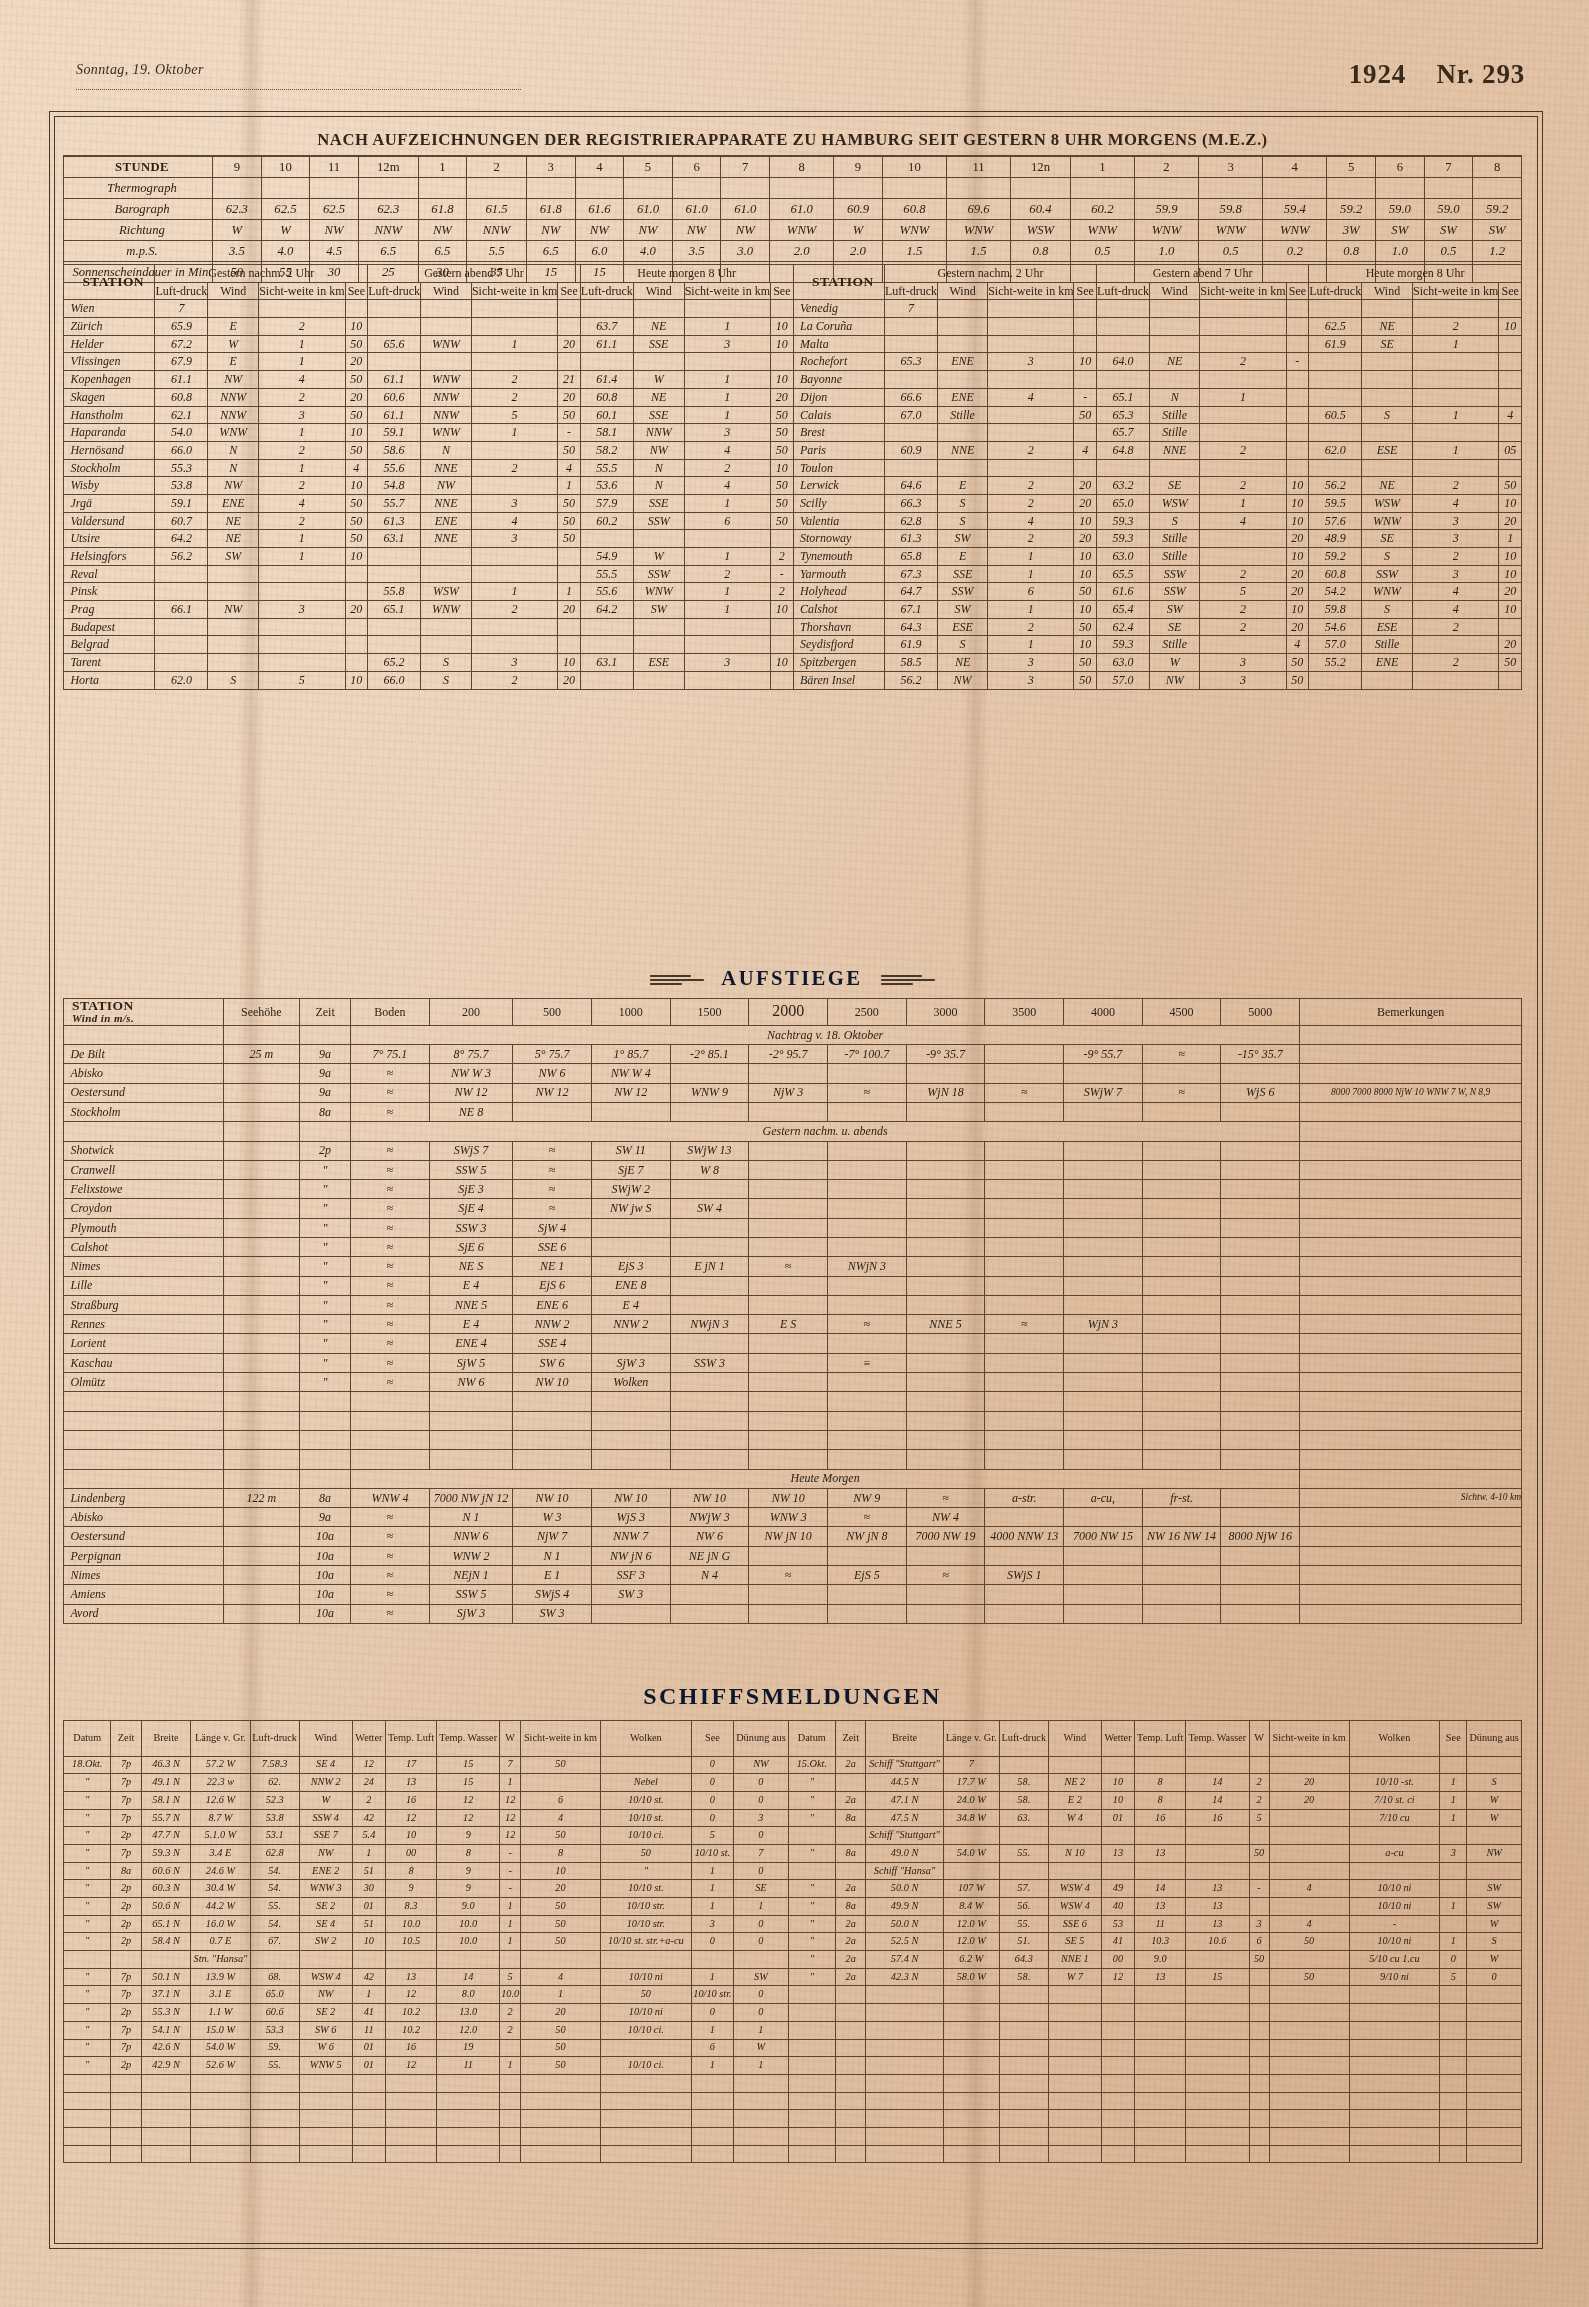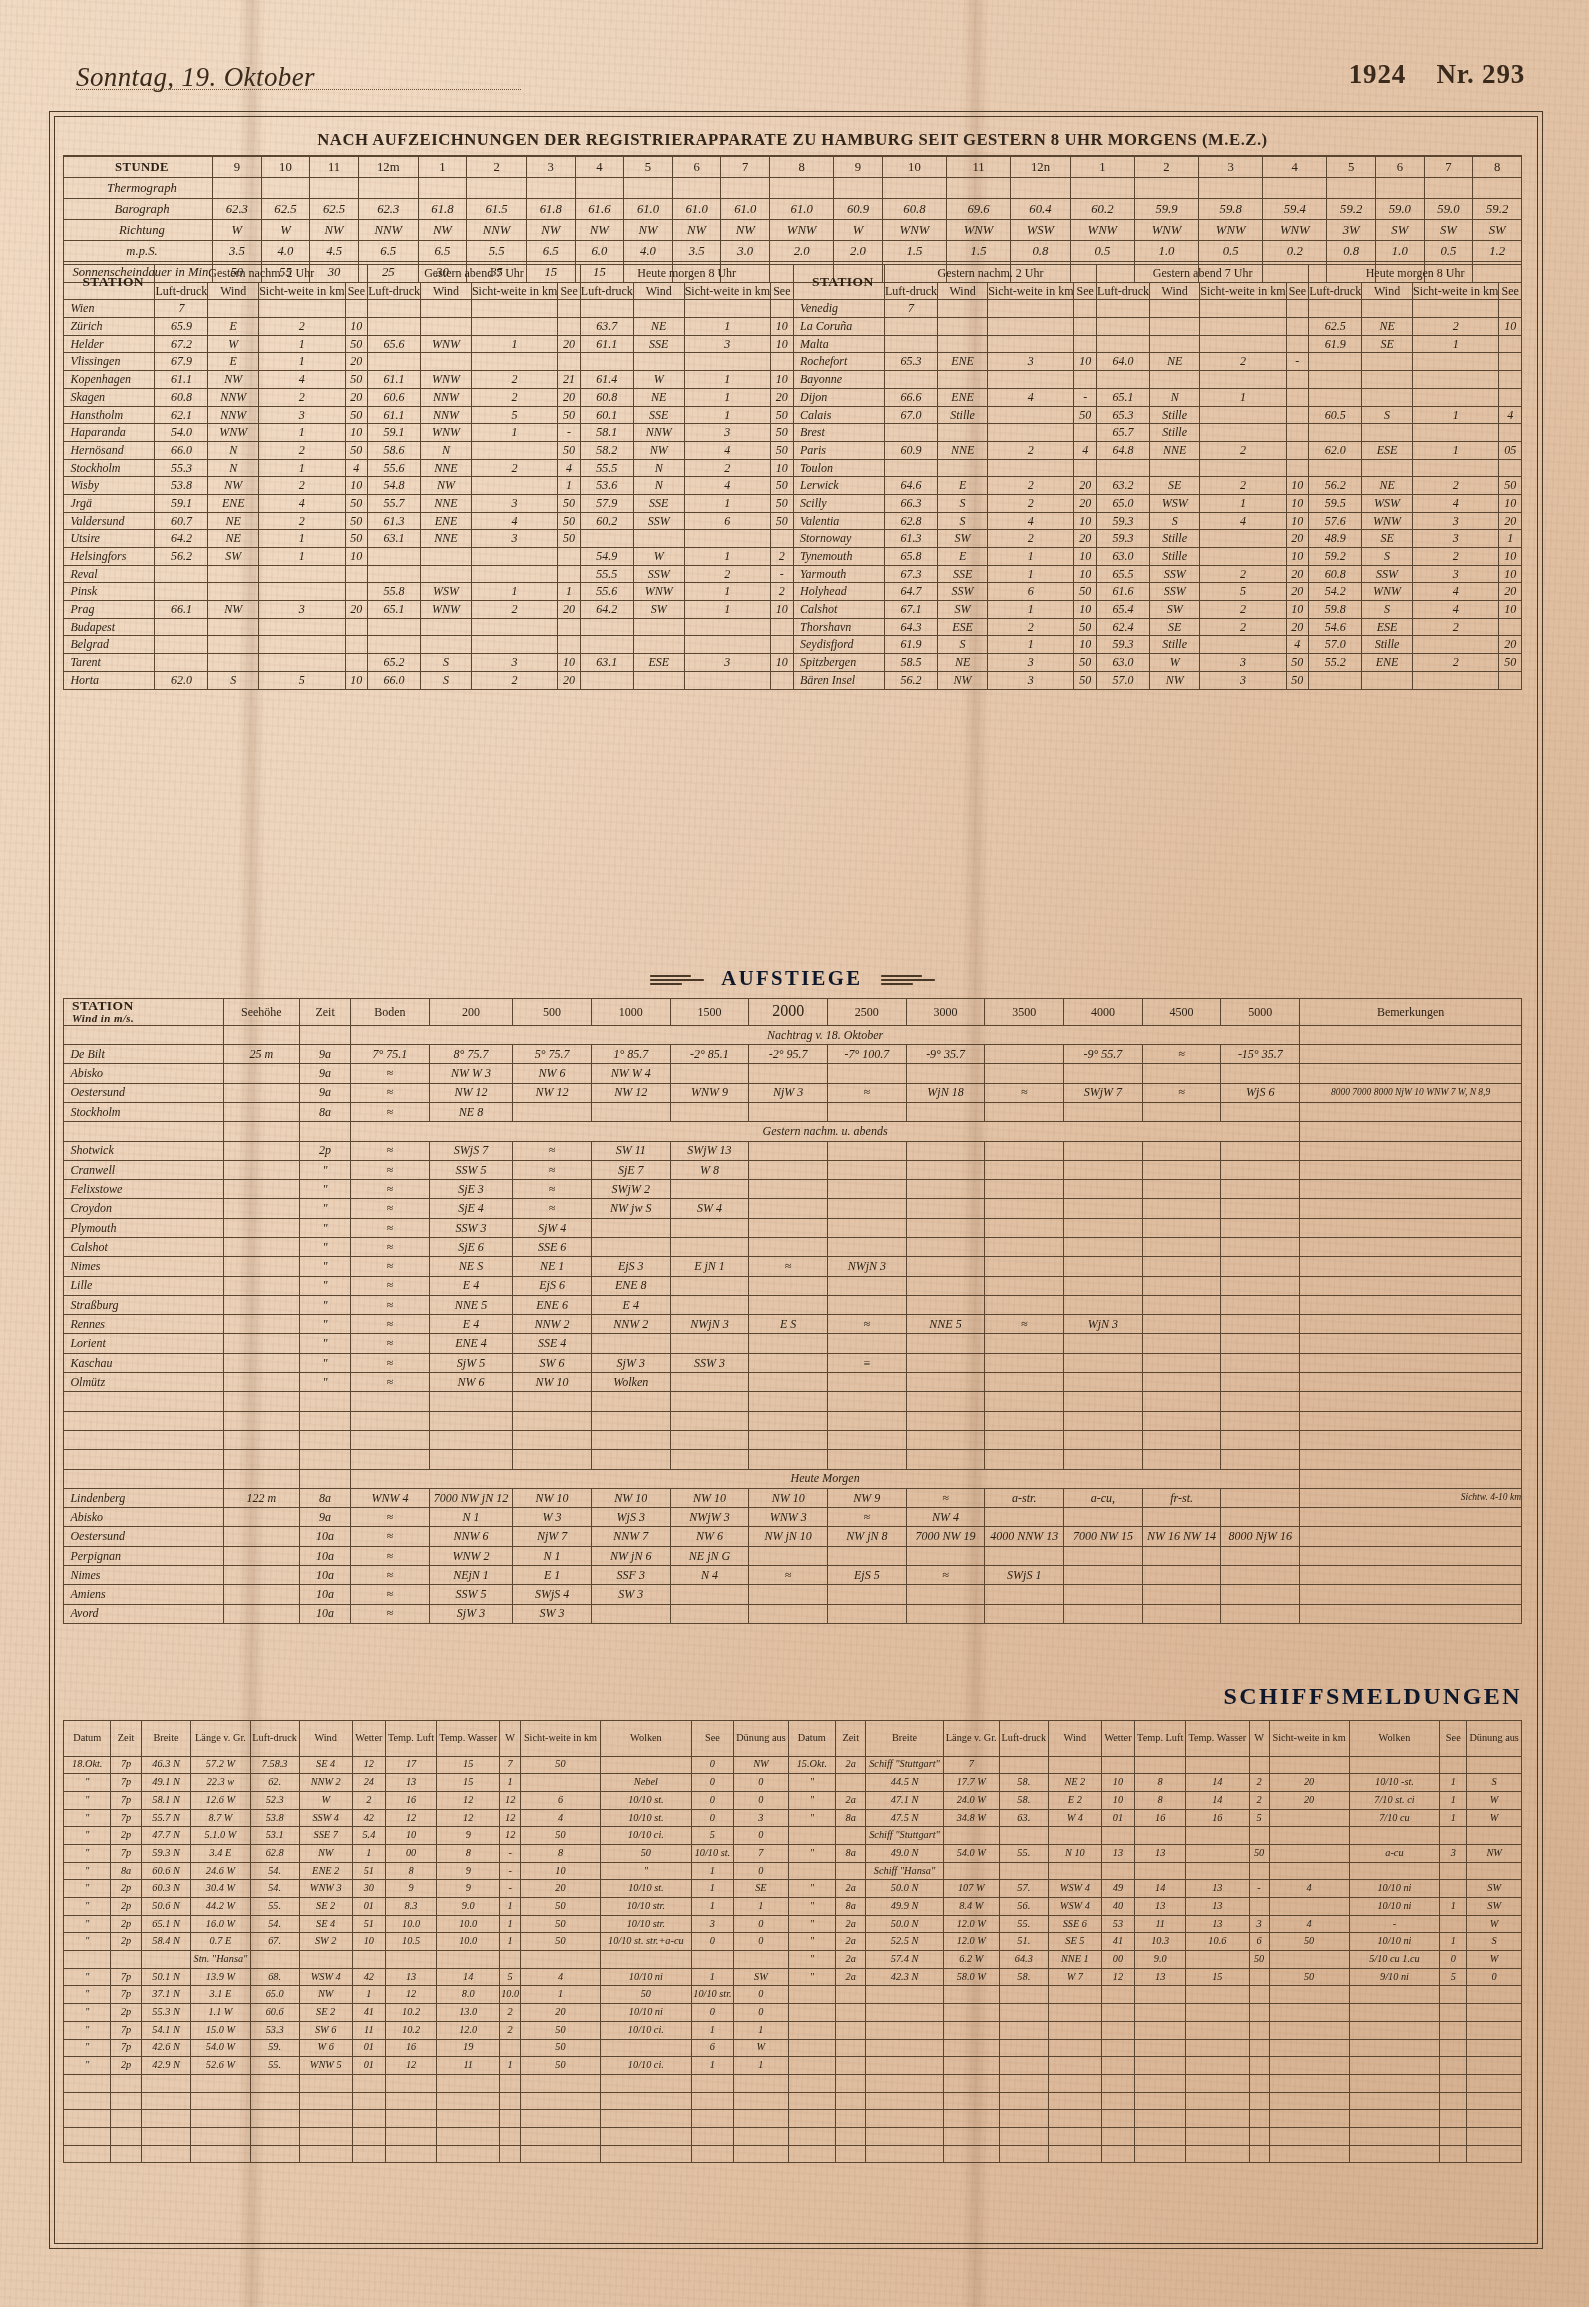--- a/index.html
+++ b/index.html
@@ -30,21 +30,21 @@
     background:linear-gradient(90deg, rgba(120,80,50,0) 0%, rgba(120,80,50,.16) 50%, rgba(120,80,50,0) 100%);
     pointer-events:none;
   }
   .fold.f1{left:238px;} .fold.f2{left:962px;}
 
   
   .toprow{position:absolute; left:76px; right:64px; top:62px; height:32px;}
   .date{
     position:absolute; left:0; top:0;
     font-family:"Liberation Serif", serif;
-    font-size:27px; font-style:italic; letter-spacing:0.4px;
+    font-size:14px; font-style:italic; letter-spacing:0.4px;
     color:#3a2a1c;
   }
   .dateline{
     position:absolute; left:0; top:27px; width:445px; height:0;
     border-bottom:0.8px dotted #6b5238;
   }
   .year{
     position:absolute; right:119px; top:-3.2px;
     font-size:27px; font-weight:bold; letter-spacing:0.8px; color:#3a2a1c;
   }
@@ -105,21 +105,21 @@
 
   
   #blk3{position:absolute; left:8px; top:842px; width:1459px;}
   #aufTitle{font-size:20.7px; padding:8px 0 8px 0; letter-spacing:2.4px;}
   #blk3 table.t td, #blk3 table.t th{font-size:12px; height:18.3px;}
   #blk3 .stn{text-align:left; padding-left:6.4px !important; font-style:italic; font-size:12.7px;}
   .grp{font-style:italic; font-size:13.5px;}
 
   
   #blk4{position:absolute; left:8px; top:1558px; width:1459px;}
-  #schiffTitle{font-size:24px; padding:8px 0 9.5px 0; letter-spacing:2.4px;text-align:right;}
+  #schiffTitle{font-size:24px; padding:8px 0 9.5px 0; letter-spacing:2.4px;}
   #blk4 table.t td, #blk4 table.t th{font-size:10.3px; height:16.7px;}
 
   .deco{display:inline-block; vertical-align:middle;}
   .deco i{display:block; height:1.6px; background:#4a3827; margin:2.4px 0; border-radius:0.8px;}
   .deco.l i:nth-child(1){width:41px;} .deco.l i:nth-child(2){width:54px;} .deco.l i:nth-child(3){width:32px;}
   .deco.r i:nth-child(1){width:41px;} .deco.r i:nth-child(2){width:54px;} .deco.r i:nth-child(3){width:32px;}
   .deco{margin:0 11px;}
 </style>
 </head>
 <body>

